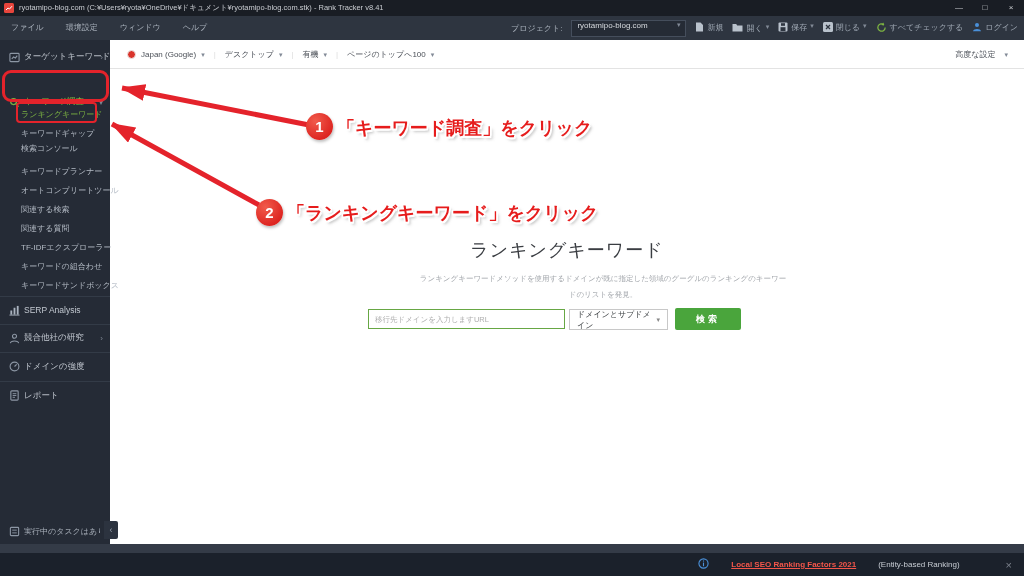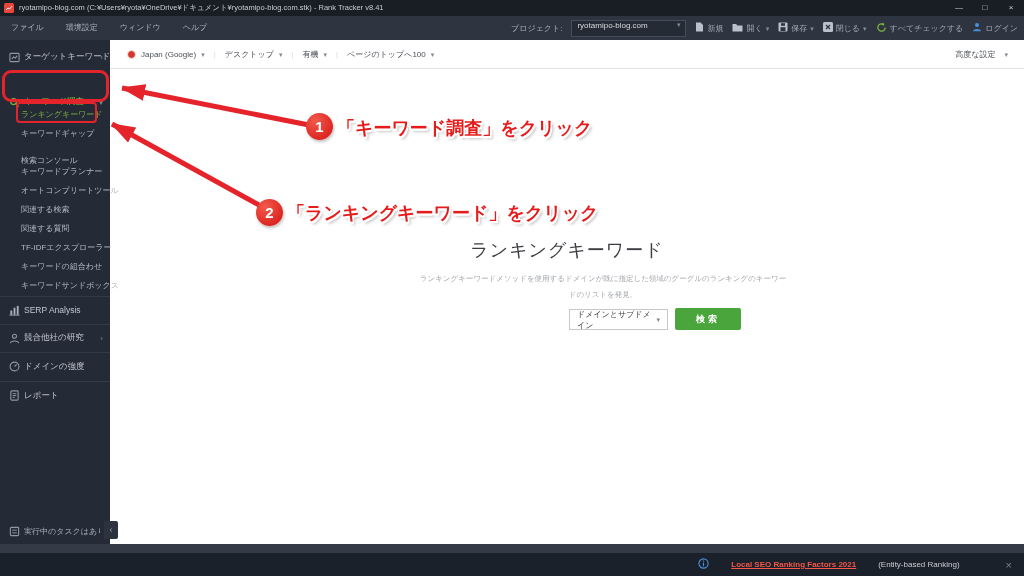--- a/index.html
+++ b/index.html
@@ -14,21 +14,21 @@
   .win-btn{width:26px;text-align:center;line-height:16px;font-size:8px;color:#cfd2d6;}
 
   
   .menubar{position:absolute;left:0;top:16px;width:1024px;height:24px;background:#2e3540;z-index:10;}
   .menu-items{position:absolute;left:0;top:0;height:24px;display:flex;align-items:center;}
   .menu-item{padding:0 11px;font-size:8px;color:#a8b0ba;line-height:24px;}
   .proj-cluster{position:absolute;right:6px;top:0;height:24px;display:flex;align-items:center;gap:9px;}
   .proj-label{font-size:8px;color:#a8b0ba;}
   .proj-select{width:103px;height:15px;background:#252b35;border:1px solid #454e5c;color:#d6dade;
                font-size:8px;display:flex;justify-content:space-between;padding:0 5px;}
-  .tb-btn{display:flex;align-items:center;gap:3px;font-size:8px;color:#9fa8b3;white-space:nowrap;}
+  .tb-btn{display:flex;gap:3px;font-size:8px;color:#9fa8b3;white-space:nowrap;}
   .chev{font-size:7px;color:#828a96;line-height:1;}
   .chev-green{color:#7cb342;}
 
   
   .sidebar{position:absolute;left:0;top:40px;width:110px;height:504px;background:#252b36;z-index:5;}
   .sb-row{position:absolute;left:0;width:110px;display:flex;align-items:center;color:#c2c8d0;
           font-size:8.5px;white-space:nowrap;}
   .sb-row .ic{margin:0 4px 0 9px;display:flex;flex:0 0 auto;}
   .sb-chev{position:absolute;right:7px;font-size:8px;color:#7e8793;}
   .sb-sub{position:absolute;left:0;width:110px;height:19px;line-height:19px;padding-left:21px;
@@ -183,21 +183,21 @@
           <circle cx="5" cy="5" r="3.2" fill="none" stroke="#7cb342" stroke-width="1.4"></circle>
           <line x1="7.5" y1="7.5" x2="10.5" y2="10.5" stroke="#7cb342" stroke-width="1.4"></line>
         </svg>
       </span>
     <span>キーワード調査</span>
     <span class="sb-chev chev-green">▾</span>
   </div>
 
   <div class="sb-sub green" style="top:65px;">ランキングキーワード</div>
   <div class="sb-sub" style="top:84px;">キーワードギャップ</div>
-  <div class="sb-sub" style="top:111px;">検索コンソール</div>
+  <div class="sb-sub" style="top:99px;">検索コンソール</div>
   <div class="sb-sub" style="top:122px;">キーワードプランナー</div>
   <div class="sb-sub" style="top:141px;">オートコンプリートツール</div>
   <div class="sb-sub" style="top:160px;">関連する検索</div>
   <div class="sb-sub" style="top:179px;">関連する質問</div>
   <div class="sb-sub" style="top:198px;">TF-IDFエクスプローラー</div>
   <div class="sb-sub" style="top:217px;">キーワードの組合わせ</div>
   <div class="sb-sub" style="top:236px;">キーワードサンドボックス</div>
 
   <div class="sb-div" style="top:256px;"></div>
   <div class="sb-row" style="top:257px;height:26px;">
@@ -281,20 +281,21 @@
       <span class="chev">▾</span>
     </div>
     <div class="f-item f-adv">
       <span>高度な設定</span>
       <span class="chev">▾</span>
     </div>
   </div>
 
   <div class="hero-title">ランキングキーワード</div>
   <div class="hero-desc">ランキングキーワードメソッドを使用するドメインが既に指定した領域のグーグルのランキングのキーワードのリストを発見。</div>
+  <input class="dom-input" type="text" placeholder="移行先ドメインを入力しますURL" style="">
   <div class="scope-select">
     <span>ドメインとサブドメイン</span>
     <span class="chev" style="color:#888;">▾</span>
   </div>
   <button class="search-btn">検索</button>
 </div>
 
 <div class="strip"></div>
 <div class="statusbar">
   <div class="status-right">

